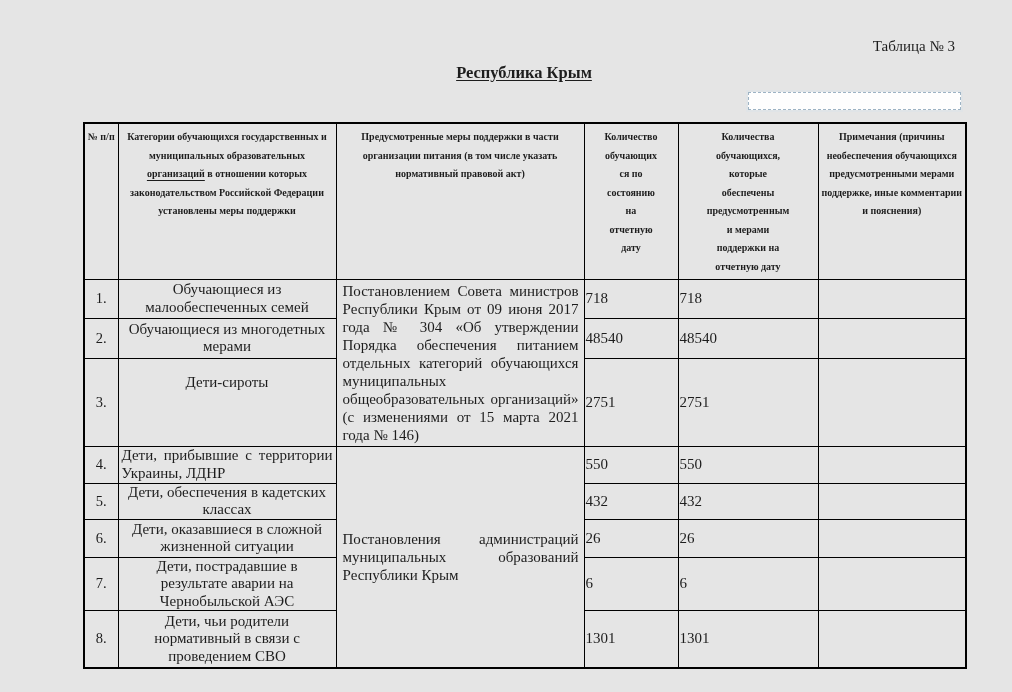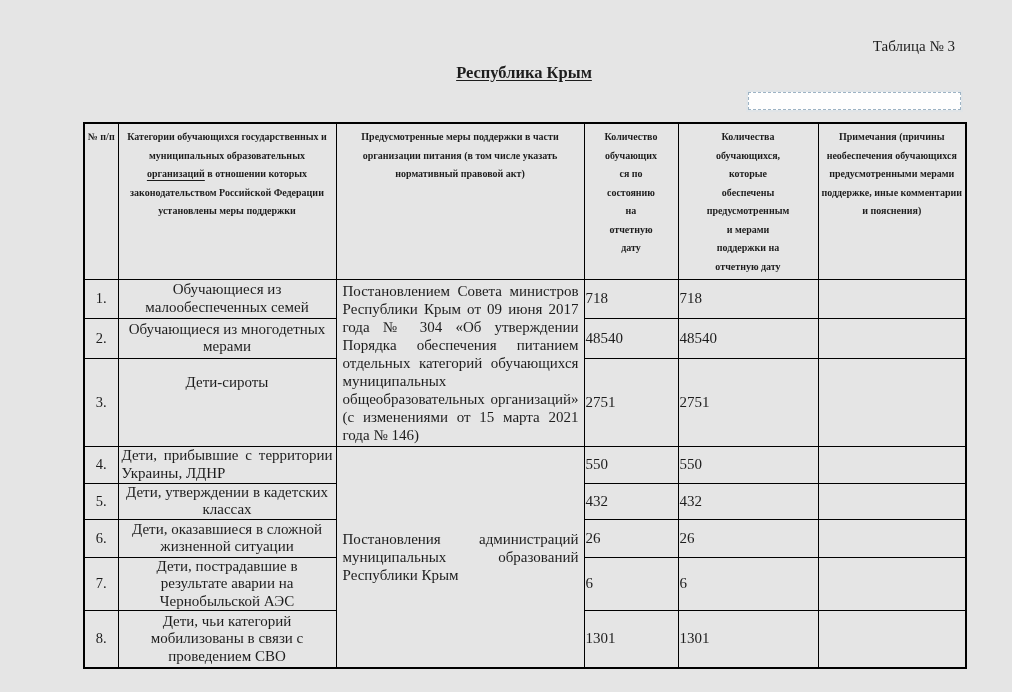--- a/index.html
+++ b/index.html
@@ -123,21 +123,21 @@
         <td class="num-cell">4.</td>
         <td class="cat-cell ta-justify">Дети, прибывшие с территории Украины, ЛДНР</td>
         <td class="measure-cell measure-mid" rowspan="5">Постановления администраций муниципальных образований Республики Крым</td>
         <td class="val-cell">550</td>
         <td class="val-cell">550</td>
         <td class="note-cell"></td>
       </tr>
 
       <tr class="r5">
         <td class="num-cell">5.</td>
-        <td class="cat-cell">Дети, утверждении в кадетских классах</td>
+        <td class="cat-cell">Дети, обеспечения в кадетских классах</td>
         <td class="val-cell">432</td>
         <td class="val-cell">432</td>
         <td class="note-cell"></td>
       </tr>
 
       <tr class="r6">
         <td class="num-cell">6.</td>
         <td class="cat-cell">Дети, оказавшиеся в сложной жизненной ситуации</td>
         <td class="val-cell">26</td>
         <td class="val-cell">26</td>
@@ -147,21 +147,21 @@
       <tr class="r7">
         <td class="num-cell">7.</td>
         <td class="cat-cell">Дети, пострадавшие в результате аварии на Чернобыльской АЭС</td>
         <td class="val-cell">6</td>
         <td class="val-cell">6</td>
         <td class="note-cell"></td>
       </tr>
 
       <tr class="r8">
         <td class="num-cell">8.</td>
-        <td class="cat-cell">Дети, чьи категорий мобилизованы в связи с проведением СВО</td>
+        <td class="cat-cell">Дети, чьи родители нормативный в связи с проведением СВО</td>
         <td class="val-cell">1301</td>
         <td class="val-cell">1301</td>
         <td class="note-cell"></td>
       </tr>
     </tbody>
   </table>
 
 </div>
 
 </body></html>

